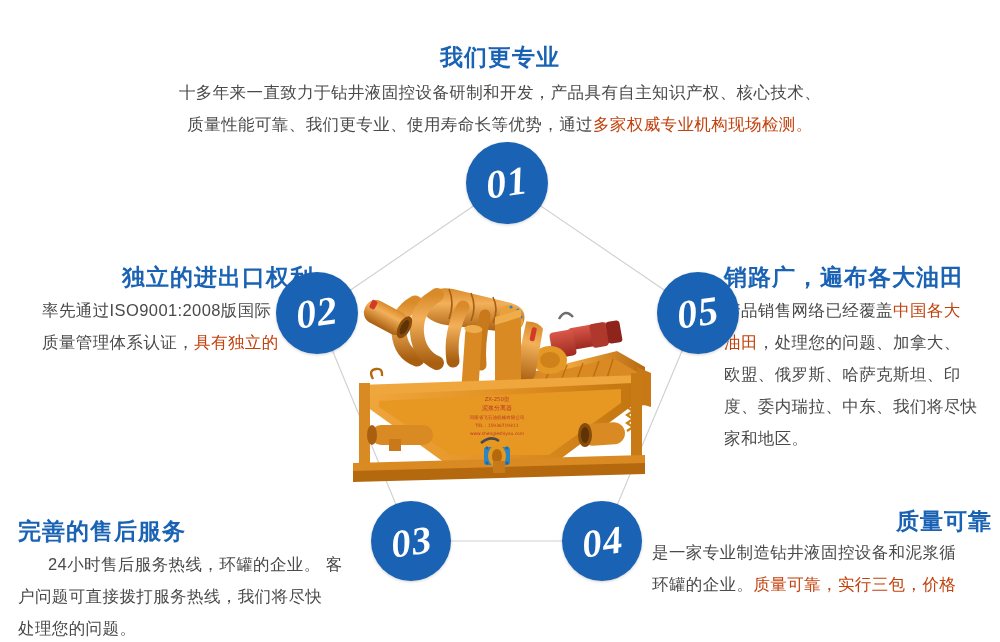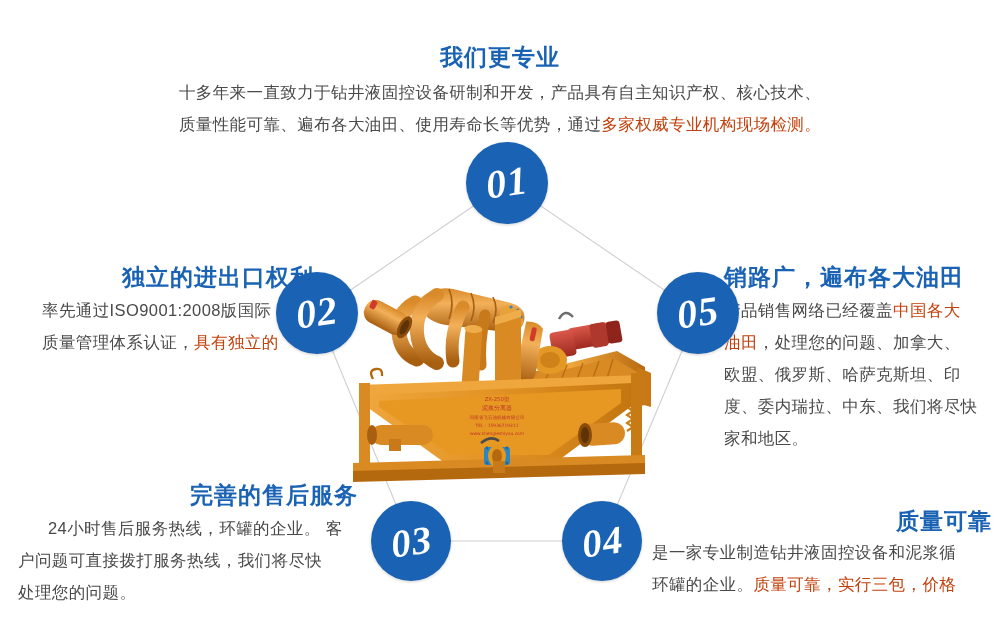--- a/index.html
+++ b/index.html
@@ -70,21 +70,21 @@
   
   #block-02{left:18px;top:264px;width:272px;text-align:left;margin-left:24px;}
   #block-02 .title{text-align:right;margin-bottom:4px;}
 
   
   #block-05{left:724px;top:264px;width:268px;text-align:left;}
   #block-05 .title{text-align:left;margin-bottom:4px;}
 
   
   #block-03{left:18px;top:482px;width:340px;text-align:left;}
-  #block-03 .title{text-align:right;margin-bottom:4px;}
+  #block-03 .title{margin-bottom:4px;margin-top:36px;}
   #block-03 .body .indent{padding-left:30px;}
 
   
   #block-04{left:652px;top:508px;width:340px;text-align:left;}
   #block-04 .title{text-align:right;margin-bottom:2px;}
 </style>
 </head>
 <body>
 
 <div id="stage">
@@ -287,21 +287,21 @@
     <span>05</span>
   </div>
 
   <div class="block" id="block-01">
     <div class="title">我们更专业</div>
     <div class="body">
       <div>
         <span>十多年来一直致力于钻井液固控设备研制和开发，产品具有自主知识产权、核心技术、</span>
       </div>
       <div>
-        <span>质量性能可靠、遍布各大油田、使用寿命长等优势，通过</span><span class="hl">多家权威专业机构现场检测。</span>
+        <span>质量性能可靠、我们更专业、使用寿命长等优势，通过</span><span class="hl">多家权威专业机构现场检测。</span>
       </div>
     </div>
   </div>
 
   <div class="block" id="block-02">
     <div class="title">独立的进出口权利</div>
     <div class="body">
       <div>
         <span>率先通过ISO9001:2008版国际</span>
       </div>

